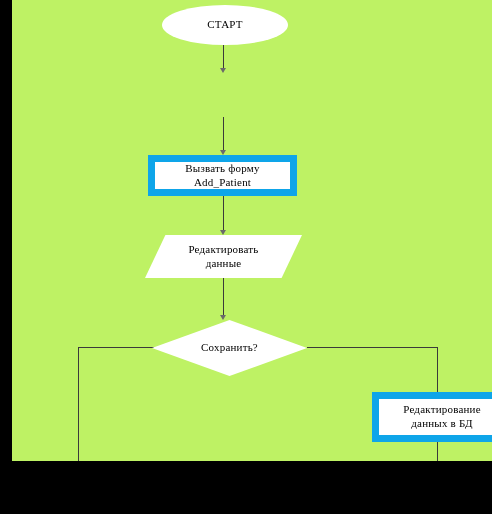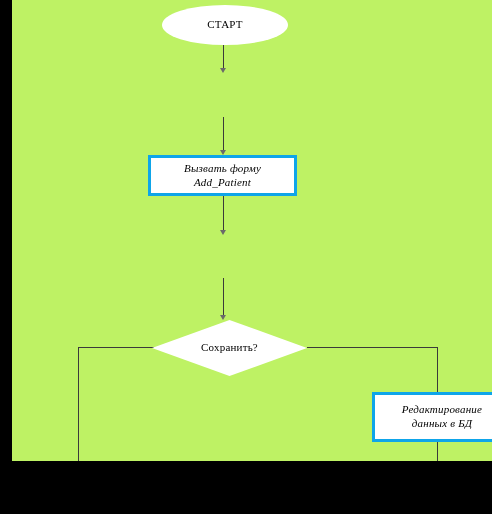--- a/index.html
+++ b/index.html
@@ -64,22 +64,21 @@
     width: 100%; height: 100%;
     background: #ffffff;
     -webkit-clip-path: polygon(50% 0%, 100% 50%, 50% 100%, 0% 50%);
     clip-path: polygon(50% 0%, 100% 50%, 50% 100%, 0% 50%);
   }
   .diamond .txt {
     position: relative;
     z-index: 2;
   }
   .rect {
-    border: 3px solid #0ea5e9;
-    font-style: italic;
+    border: 7px solid #0ea5e9;
   }
   .conn {
     position: absolute;
     background: #3a3a3a;
   }
   .conn.h { height: 1px; }
   .conn.v { width: 1px; }
   .arrowhead {
     position: absolute;
     width: 0; height: 0;
@@ -118,20 +117,25 @@
   <div class="shape ellipse" style="left:150px; top:5px; width:126px; height:40px;">
     <span class="txt">СТАРТ</span>
   </div>
 
 
   <div class="shape rect" style="left:136px; top:155px; width:149px; height:41px;">
     <span class="txt">Вызвать форму
 Add_Patient</span>
   </div>
 
+  <div class="shape parallelogram" style="left:133px; top:235px; width:157px; height:43px;">
+    <div class="pgram-body"></div>
+    <span class="txt">Редактировать
+данные</span>
+  </div>
 
   <div class="shape diamond" style="left:140px; top:320px; width:155px; height:56px;">
     <div class="dia-body"></div>
     <span class="txt">Сохранить?</span>
   </div>
 
   <div class="shape rect" style="left:360px; top:392px; width:140px; height:50px;">
     <span class="txt">Редактирование
 данных в БД</span>
   </div>

